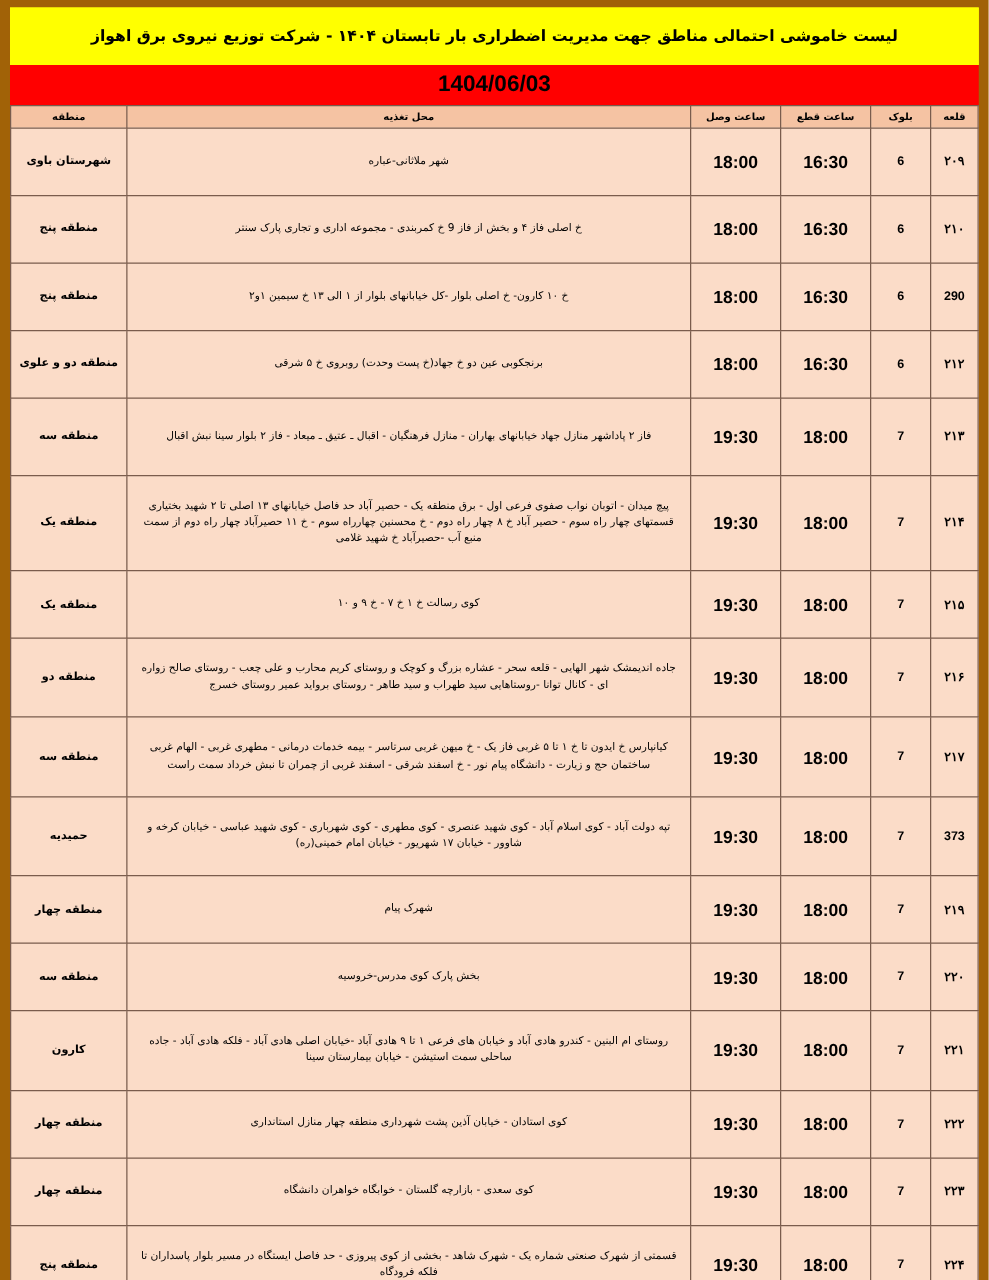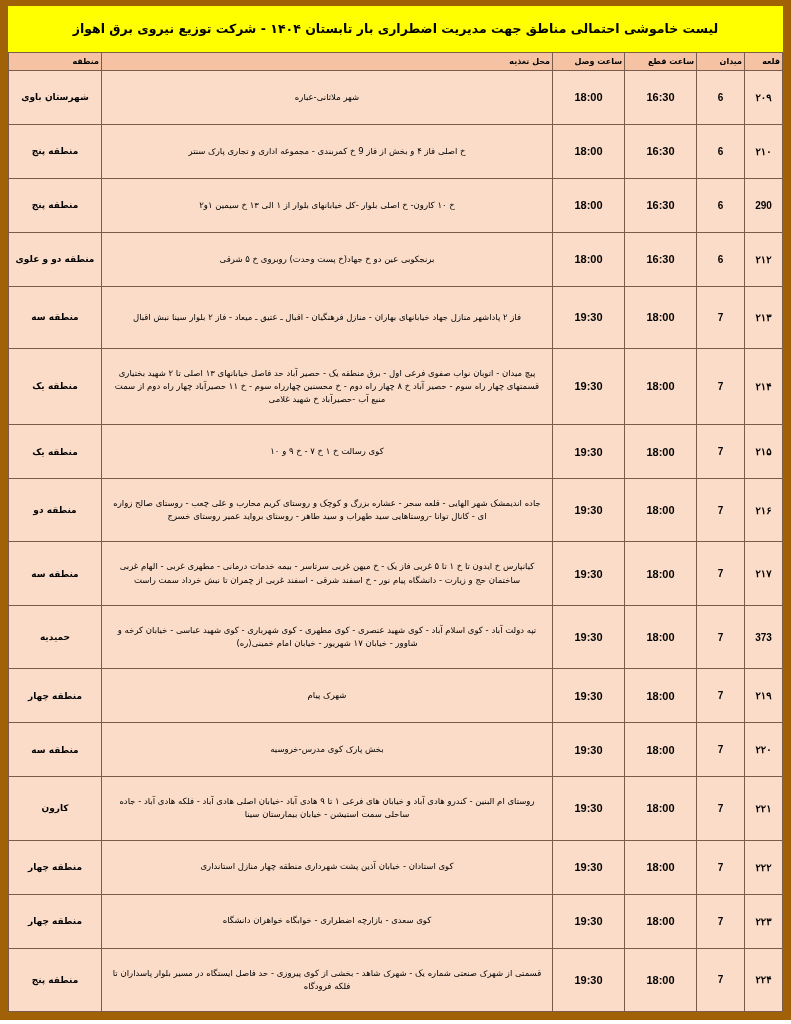--- a/index.html
+++ b/index.html
@@ -64,41 +64,41 @@
     vertical-align: middle;
   }
 
   thead th {
     background: #F5C3A3;
     color: #000000;
     font-weight: bold;
     font-size: 8px;
     height: 18px;
     padding: 2px 2px;
-    text-align: right;
+    text-align: center;
   }
 
   tbody td {
     background: #FBDCC8;
     color: #000000;
     font-size: 8.5px;
     padding: 4px 5px;
     text-align: center;
   }
 
   tbody td.c-radif,
   tbody td.c-block {
     font-weight: bold;
     font-size: 10px;
     font-family: "Liberation Sans", sans-serif;
   }
 
   tbody td.c-time {
     font-weight: bold;
-    font-size: 11px;
+    font-size: 14px;
     direction: ltr;
     font-family: "Liberation Sans", sans-serif;
   }
 
   tbody td.c-place {
     text-align: center;
     line-height: 1.55;
     font-size: 8.5px;
     padding: 18px 8px;
   }
@@ -121,34 +121,35 @@
   tr.r-h2 td { height: 62px; }
   tr.r-h3 td { height: 58px; }
 </style>
 </head>
 <body>
 
 <div class="sheet">
 
   <div class="title-banner">لیست خاموشی احتمالی مناطق جهت مدیریت اضطراری بار تابستان ۱۴۰۴ - شرکت توزیع نیروی برق اهواز</div>
 
+  <div class="date-banner">1404/06/03</div>
 
   <table class="schedule">
     <colgroup>
       <col class="w-radif">
       <col class="w-block">
       <col class="w-cut">
       <col class="w-conn">
       <col class="w-place">
       <col class="w-region">
     </colgroup>
     <thead>
       <tr>
         <th>قلعه</th>
-        <th>میدان</th>
+        <th>بلوک</th>
         <th>ساعت قطع</th>
         <th>ساعت وصل</th>
         <th>محل تغذیه</th>
         <th>منطقه</th>
       </tr>
     </thead>
     <tbody id="table-body">
         <tr class="r-h1">
           <td class="c-radif">۲۰۹</td>
           <td class="c-block">6</td>
@@ -259,21 +260,21 @@
           <td class="c-time">18:00</td>
           <td class="c-time">19:30</td>
           <td class="c-place">کوی استادان - خیابان آذین پشت شهرداری منطقه چهار منازل استانداری</td>
           <td class="c-region">منطقه چهار</td>
         </tr>
         <tr class="r-h1">
           <td class="c-radif">۲۲۳</td>
           <td class="c-block">7</td>
           <td class="c-time">18:00</td>
           <td class="c-time">19:30</td>
-          <td class="c-place">کوی سعدی - بازارچه اضطراری - خوابگاه خواهران دانشگاه</td>
+          <td class="c-place">کوی سعدی - بازارچه گلستان - خوابگاه خواهران دانشگاه</td>
           <td class="c-region">منطقه چهار</td>
         </tr>
         <tr class="r-h2">
           <td class="c-radif">۲۲۴</td>
           <td class="c-block">7</td>
           <td class="c-time">18:00</td>
           <td class="c-time">19:30</td>
           <td class="c-place">قسمتی از شهرک صنعتی شماره یک - شهرک شاهد - بخشی از کوی پیروزی - حد فاصل ایستگاه در مسیر بلوار پاسداران تا فلکه فرودگاه</td>
           <td class="c-region">منطقه پنج</td>
         </tr>

